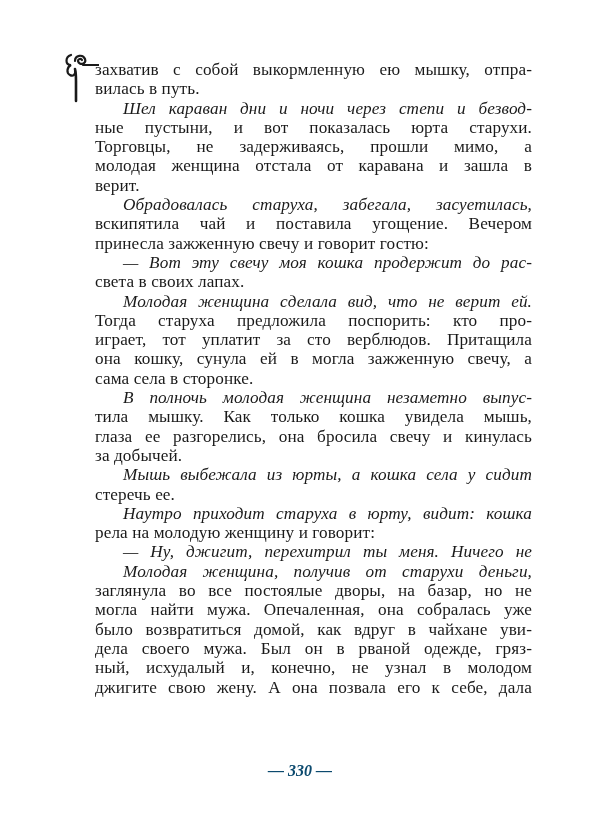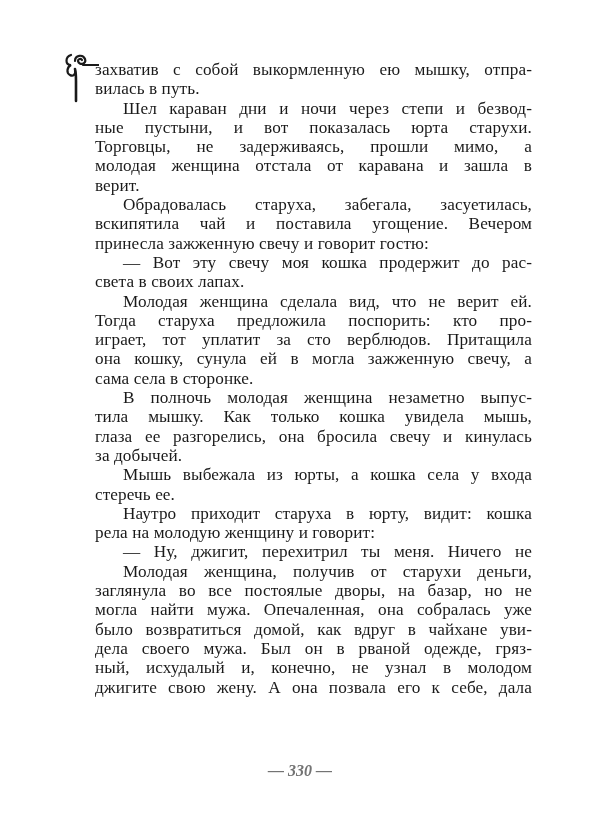--- a/index.html
+++ b/index.html
@@ -42,31 +42,32 @@
     white-space: nowrap;
     text-align: justify;
     text-align-last: justify;
     letter-spacing: 0.1px;
   }
   .line.last {
     text-align-last: left;
   }
   .line.indent {
     padding-left: 28px;
+    font-style: italic;
   }
   .page-number {
     position: absolute;
     left: 0;
     width: 600px;
     top: 762px;
     text-align: center;
     font-size: 16px;
     font-style: italic;
     font-weight: bold;
-    color: #737373;
+    color: #0c4a6e;
   }
 </style>
 </head>
 <body>
 
 <div class="page">
 
   <svg class="ornament" viewBox="0 0 36 52" xmlns="http://www.w3.org/2000/svg">
     <g fill="none" stroke="#1a1a1a" stroke-width="2.2" stroke-linecap="round">
 
@@ -95,21 +96,21 @@
       <span class="line last">света в своих лапах.</span>
       <span class="line indent">Молодая женщина сделала вид, что не верит ей.</span>
       <span class="line">Тогда старуха предложила поспорить: кто про-</span>
       <span class="line">играет, тот уплатит за сто верблюдов. Притащила</span>
       <span class="line">она кошку, сунула ей в могла зажженную свечу, а</span>
       <span class="line last">сама села в сторонке.</span>
       <span class="line indent">В полночь молодая женщина незаметно выпус-</span>
       <span class="line">тила мышку. Как только кошка увидела мышь,</span>
       <span class="line">глаза ее разгорелись, она бросила свечу и кинулась</span>
       <span class="line last">за добычей.</span>
-      <span class="line indent">Мышь выбежала из юрты, а кошка села у входа</span>
+      <span class="line indent">Мышь выбежала из юрты, а кошка села у сидит</span>
       <span class="line last">стеречь ее.</span>
       <span class="line indent">Наутро приходит старуха в юрту, видит: кошка</span>
       <span class="line last">рела на молодую женщину и говорит:</span>
       <span class="line indent">— Ну, джигит, перехитрил ты меня. Ничего не</span>
       <span class="line indent">Молодая женщина, получив от старухи деньги,</span>
       <span class="line">заглянула во все постоялые дворы, на базар, но не</span>
       <span class="line">могла найти мужа. Опечаленная, она собралась уже</span>
       <span class="line">было возвратиться домой, как вдруг в чайхане уви-</span>
       <span class="line">дела своего мужа. Был он в рваной одежде, гряз-</span>
       <span class="line">ный, исхудалый и, конечно, не узнал в молодом</span>

